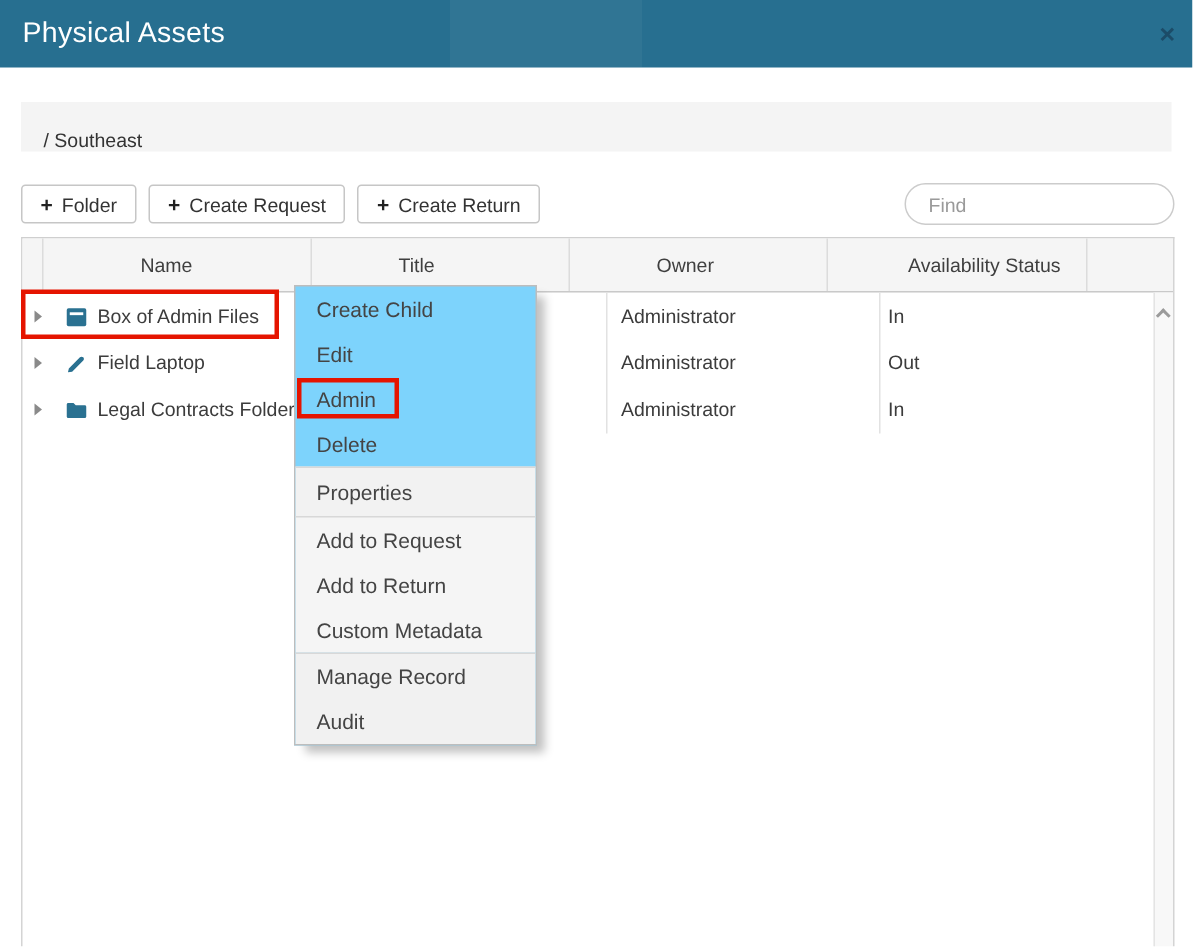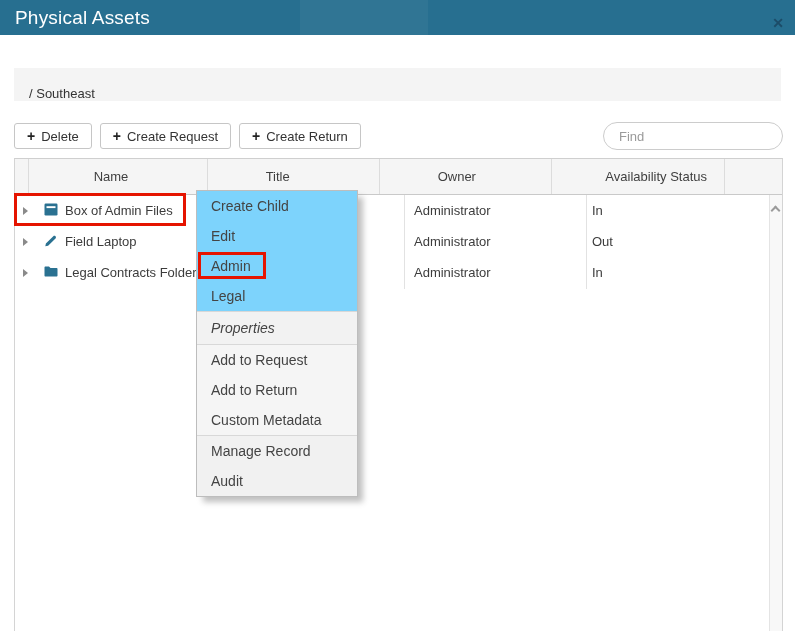--- a/index.html
+++ b/index.html
@@ -4,21 +4,21 @@
 <style>
   * { margin:0; padding:0; box-sizing:border-box; }
   html,body { width:795px; height:631px; }
   body {
     font-family: "Liberation Sans", sans-serif;
     background:#ffffff; position:relative; overflow:hidden;
     color:#3c3c3c;
   }
   
   .titlebar {
-    position:absolute; left:0; top:0; width:795px; height:35px;
+    position:absolute; left:0; top:0; width:795px; height:45px;
     background:#276f90; color:#fff; display:flex; align-items:center;
   }
   .titlebar .title { font-size:19px; font-weight:400; padding-left:15px; letter-spacing:.2px; }
   .titlebar .band {
     position:absolute; left:300px; top:0; width:128px; height:45px;
     background:rgba(255,255,255,0.045);
   }
   .close-x {
     position:absolute; right:11px; top:0; height:45px; display:flex; align-items:center;
     color:#1c4c68; font-size:14px; cursor:pointer; font-weight:700;
@@ -55,21 +55,21 @@
     border-right:1px solid #dcdcdc; padding-left:10px;
   }
   .th.exp   { width:20px; padding-left:0; }
   .th.name  { width:188px; padding-left:17px; }
   .th.title { width:181px; }
   .th.owner { width:182px; }
   .th.avail { width:185px; padding-left:5px; }
   .th.corner{ width:13px; border-right:none; padding-left:0; }
   .tbody { position:relative; }
   .trow { display:flex; height:31px; align-items:center; width:756px; }
-  .cell { font-size:13px; color:#3c3c3c; display:flex; align-items:flex-start; }
+  .cell { font-size:13px; color:#3c3c3c; display:flex; align-items:flex-end; }
   .cell.exp { width:20px; justify-content:center; }
   .cell.name { width:188px; padding-left:9px; }
   .cell.title { width:181px; }
   .cell.owner { width:182px; padding-left:10px; }
   .cell.avail { width:185px; padding-left:6px; }
   .tri {
     width:0; height:0; border-left:5px solid #8a8a8a;
     border-top:4px solid transparent; border-bottom:4px solid transparent; cursor:pointer;
   }
   .row-icon { width:14px; height:13px; margin-right:7px; flex:0 0 auto; }
@@ -95,21 +95,21 @@
   }
   .ctx-group { }
   .ctx-group + .ctx-group { border-top:1px solid #d8d8d8; }
   .ctx-group.g2 { background:#f2f2f2; }
   .ctx-group.g3 { background:#f5f5f5; }
   .ctx-group.g4 { background:#f1f1f1; }
   .ctx-item {
     height:30px; line-height:30px; font-size:14px; color:#444;
     padding-left:14px; cursor:pointer; white-space:nowrap;
   }
-  .ctx-group.g2 .ctx-item { height:32px; line-height:32px;font-style:italic; }
+  .ctx-group.g2 .ctx-item { height:32px; line-height:32px; }
   
   .red-rect { position:absolute; border:3px solid #e51400; z-index:9; pointer-events:none; }
   .red-row  { left:14px; top:193px; width:172px; height:33px; }
   .red-move { left:198px; top:252px; width:68px; height:27px; }
 </style>
 </head>
 <body>
 
 <div class="titlebar">
   <div class="band"></div>
@@ -117,21 +117,21 @@
   <span class="close-x">✕</span>
 </div>
 
 <div class="breadcrumb">
   <span>/ Southeast</span>
 </div>
 
 <div class="toolbar">
   <button class="btn">
     <span class="plus">+</span>
-    <span>Delete</span>
+    <span>Folder</span>
   </button>
   <button class="btn">
     <span class="plus">+</span>
     <span>Create Request</span>
   </button>
   <button class="btn">
     <span class="plus">+</span>
     <span>Create Return</span>
   </button>
   <span class="find-wrap">
@@ -203,21 +203,21 @@
   <div class="vscroll">
     <span class="chev-up"></span>
   </div>
 </div>
 
 <div class="ctx-menu">
   <div class="ctx-group g1">
     <div class="ctx-item">Create Child</div>
     <div class="ctx-item">Edit</div>
     <div class="ctx-item">Admin</div>
-    <div class="ctx-item">Legal</div>
+    <div class="ctx-item">Delete</div>
   </div>
   <div class="ctx-group g2">
     <div class="ctx-item">Properties</div>
   </div>
   <div class="ctx-group g3">
     <div class="ctx-item">Add to Request</div>
     <div class="ctx-item">Add to Return</div>
     <div class="ctx-item">Custom Metadata</div>
   </div>
   <div class="ctx-group g4">

